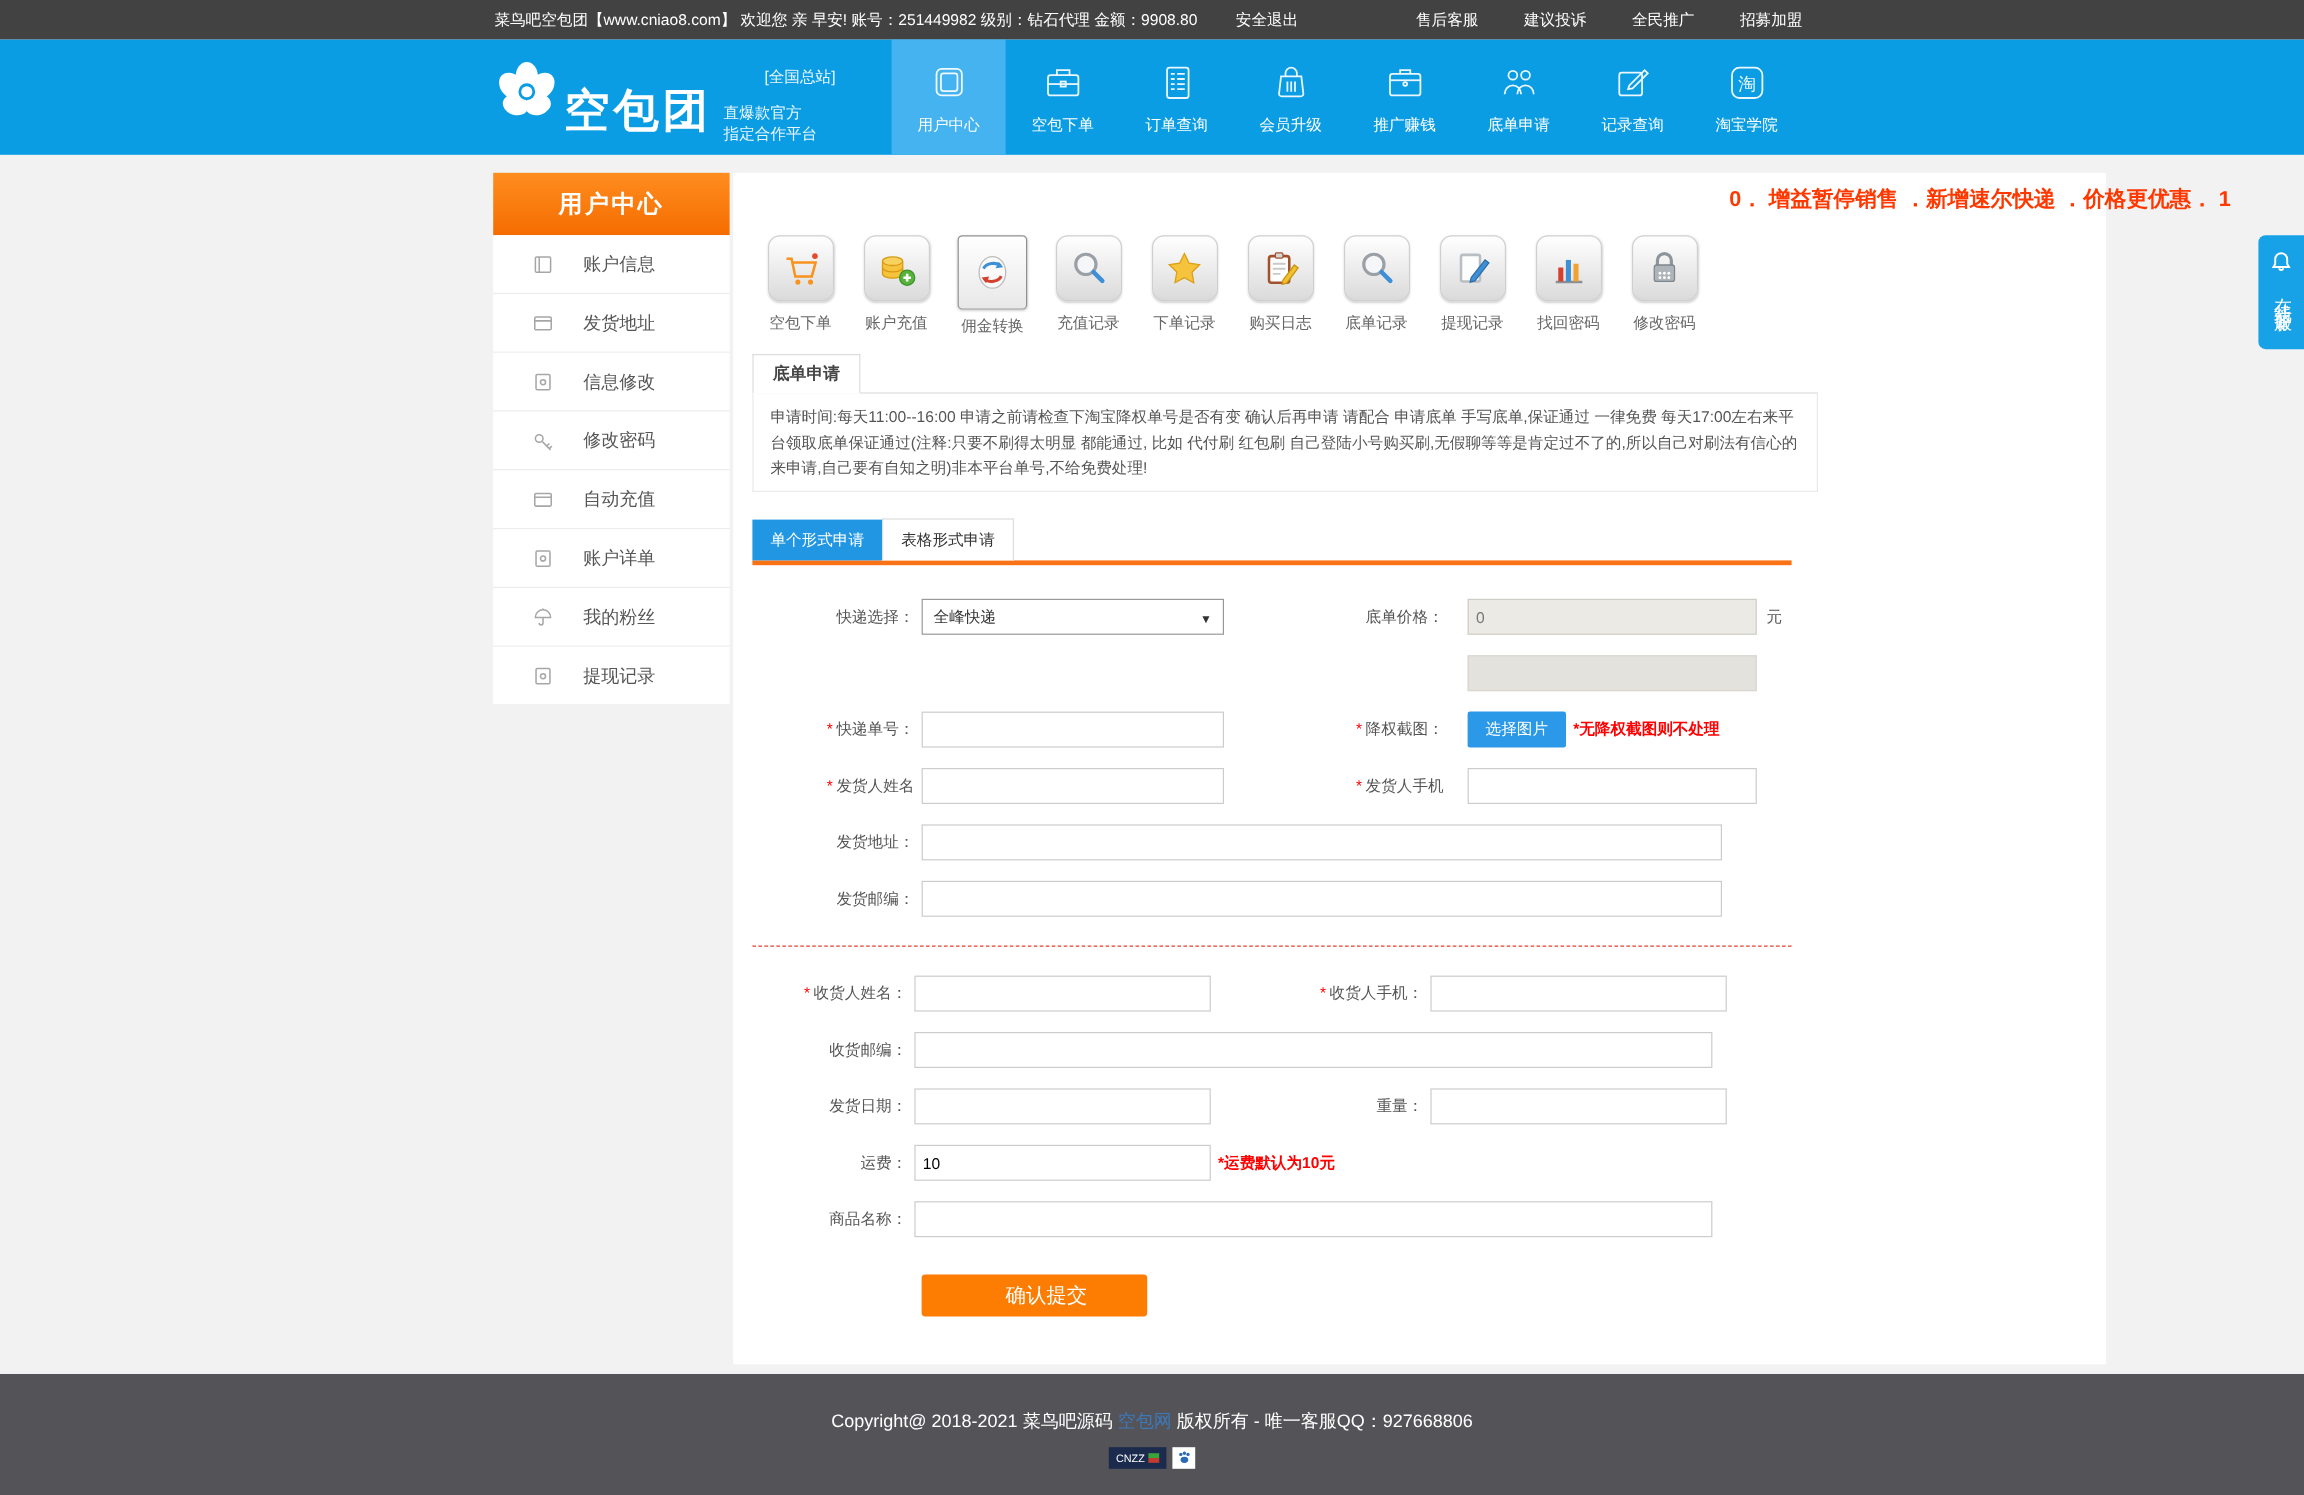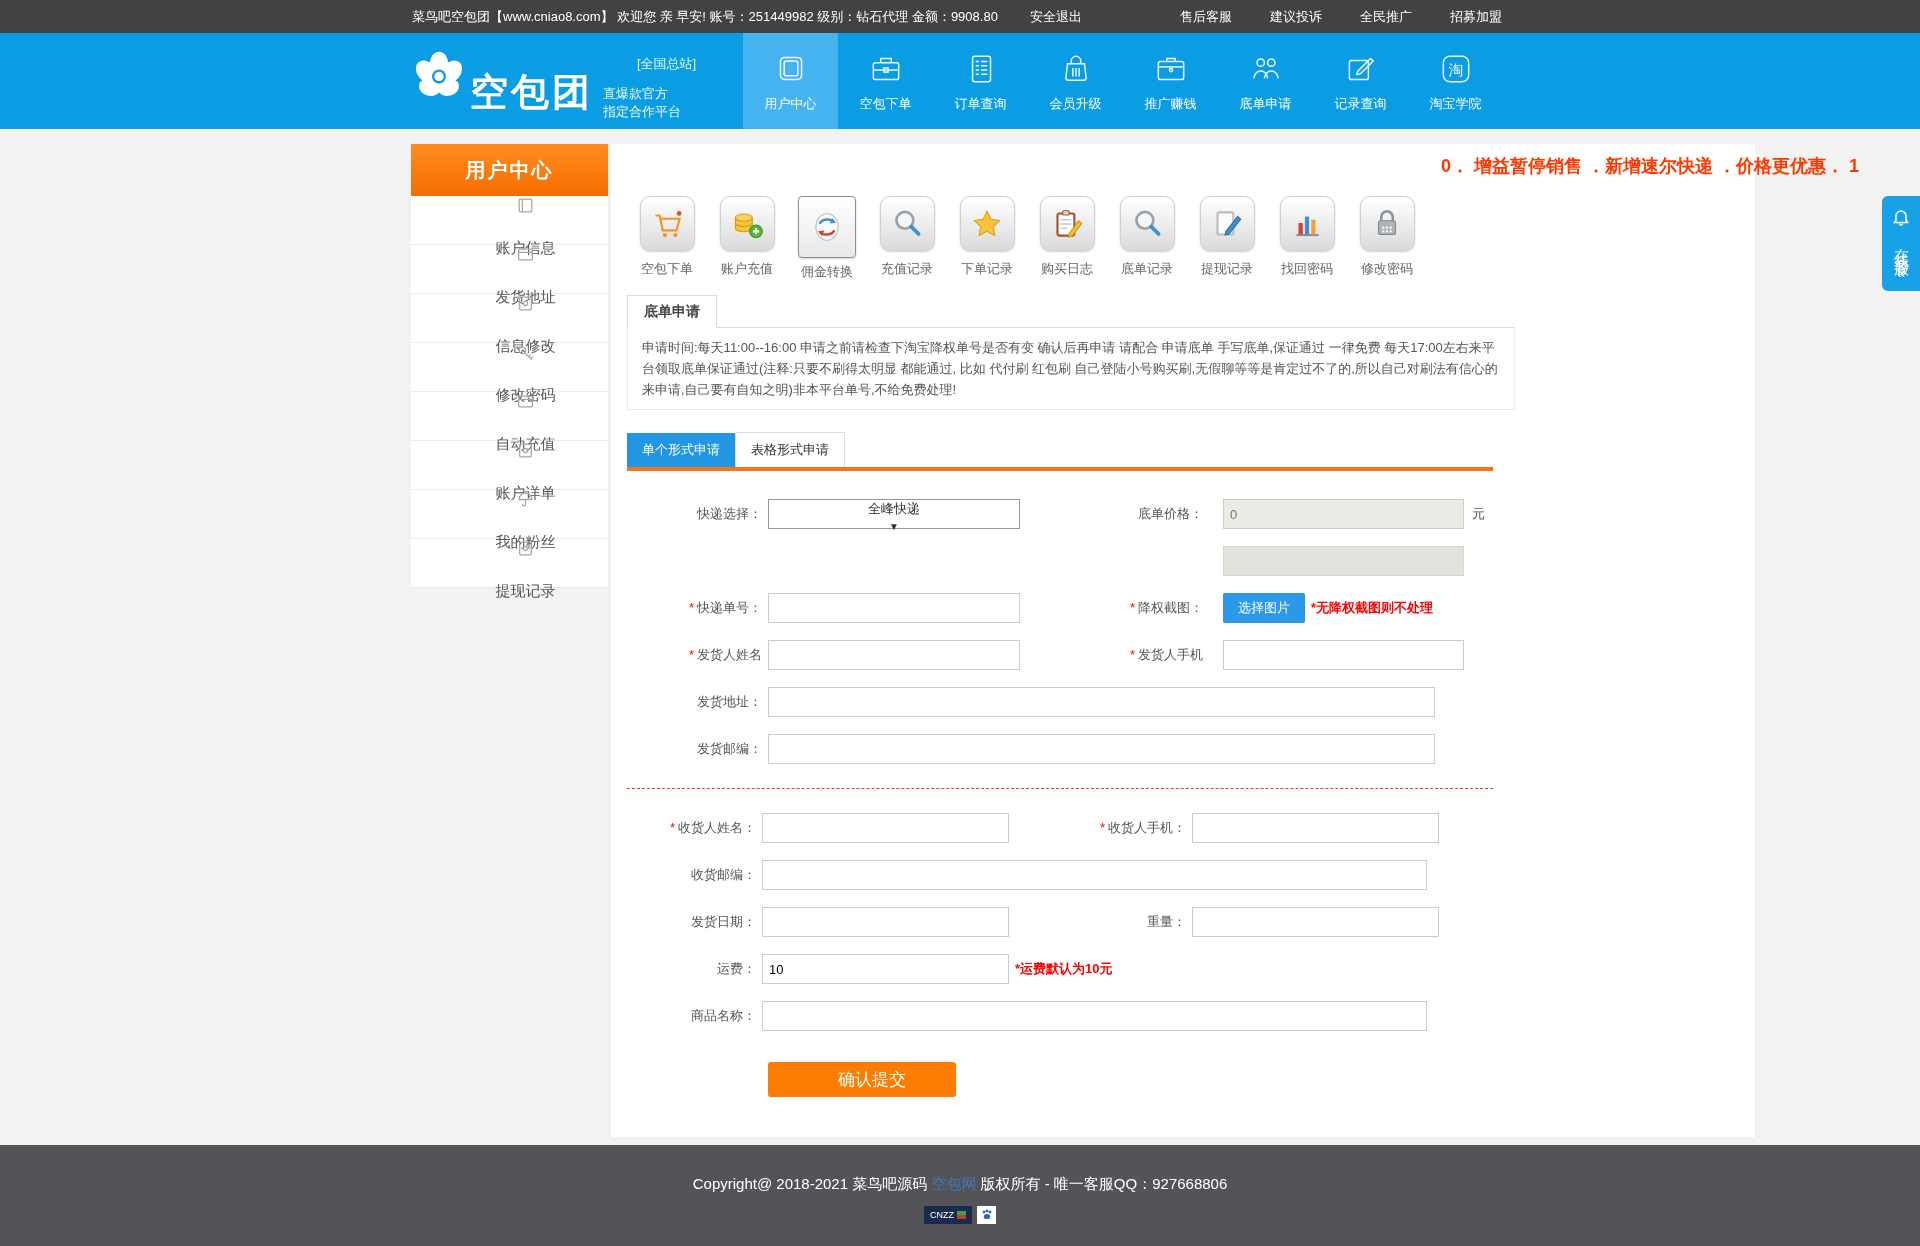--- a/index.html
+++ b/index.html
@@ -24,21 +24,21 @@
   .nav-item.active { background:#45b3f0; }
   .nav-item svg { width:38px; height:38px; stroke:#fff; fill:none; stroke-width:1.4; opacity:.92; }
   .nav-label { font-size:13px; white-space:nowrap; }
 
   
   .container { display:flex; margin:15px 0 0 411px; width:1344px; align-items:flex-start; }
 
   
   .sidebar { width:197px; margin-right:3px; flex-shrink:0; }
   .sidebar-title { height:52px; background:linear-gradient(180deg,#ff8d1f,#f56c00); color:#fff; font-size:20px; font-weight:bold; display:flex; align-items:center; justify-content:center; letter-spacing:2px; }
-  .sidebar-item { height:49px; background:#fff; border-bottom:1px solid #ececec; display:flex; align-items:center; padding-left:32px; gap:24px; font-size:15px; color:#555; cursor:pointer;flex-direction:column; }
+  .sidebar-item { height:49px; background:#fff; border-bottom:1px solid #ececec; display:flex; align-items:center; padding-left:32px; gap:24px; font-size:15px; color:#555; cursor:pointer; }
   .sidebar-item svg { width:19px; height:19px; stroke:#a6a6a6; fill:none; stroke-width:1.2; flex-shrink:0; }
 
   
   .main { flex:1; background:#fff; position:relative; min-height:982px; padding:0 0 40px 16px; }
   .marquee { position:absolute; top:10px; right:-104px; color:#ff3800; font-weight:bold; font-size:18px; white-space:nowrap; }
 
   
   .toolbar { display:flex; margin-top:52px; }
   .tool { width:80px; display:flex; flex-direction:column; align-items:center; cursor:pointer; }
   .tool-box { width:55px; height:55px; border-radius:10px; background:linear-gradient(180deg,#ffffff,#dadada); border:1px solid #cfcfcf; box-shadow:0 1px 2px rgba(0,0,0,.18); display:flex; align-items:center; justify-content:center; }
@@ -68,21 +68,21 @@
   .star { color:#ff0000; margin-right:3px; }
   .inp { height:30px; border:1px solid #ccc; font-size:13px; padding:0 6px; font-family:inherit; background:#fff; }
   .w1 { width:252px; margin-left:6px; }
   .w2 { width:241px; margin-left:20px; }
   .w1b { width:247px; margin-left:6px; }
   .w2b { width:247px; margin-left:6px; }
   .wide { width:667px; margin-left:6px; }
   .wideb { width:665px; margin-left:6px; }
   .inp.disabled { background:#eceae4; border-color:#cfcdc7; color:#777; }
   .graybox { width:241px; height:30px; margin-left:20px; background:#e4e2dc; border:1px solid #d8d6d0; }
-  .select { width:252px; height:30px; margin-left:6px; border:1px solid #999; background:#fff; display:flex; align-items:center; justify-content:space-between; padding:0 26px; cursor:pointer; color:#333;flex-direction:column; }
+  .select { width:252px; height:30px; margin-left:6px; border:1px solid #999; background:#fff; display:flex; align-items:center; justify-content:space-between; padding:0 9px; cursor:pointer; color:#333; }
   .caret::after { content:"▼"; font-size:10px; color:#333; }
   .unit { margin-left:8px; }
   .choose-btn { margin-left:20px; background:#2b99e8; color:#fff; border:none; padding:6px 15px; font-size:13px; border-radius:2px; cursor:pointer; font-family:inherit; }
   .rednote { color:#ff0000; font-weight:bold; margin-left:6px; white-space:nowrap; }
   .dashed { border:none; border-top:1px dashed #e3402e; width:866px; margin:24px 0; }
   .submit { width:188px; height:35px; margin:14px 0 0 141px; background:#fd7c02; color:#fff; font-size:17px; border:none; border-radius:3px; cursor:pointer; font-family:inherit;padding-left:20px; }
 
   
   .service { position:absolute; right:0; top:196px; width:38px; background:#17a2e8; border-radius:6px 0 0 6px; color:#fff; display:flex; flex-direction:column; align-items:center; padding:12px 0 10px; gap:8px; cursor:pointer; }
   .service-label { writing-mode:vertical-lr; font-size:15px; letter-spacing:5px; }

